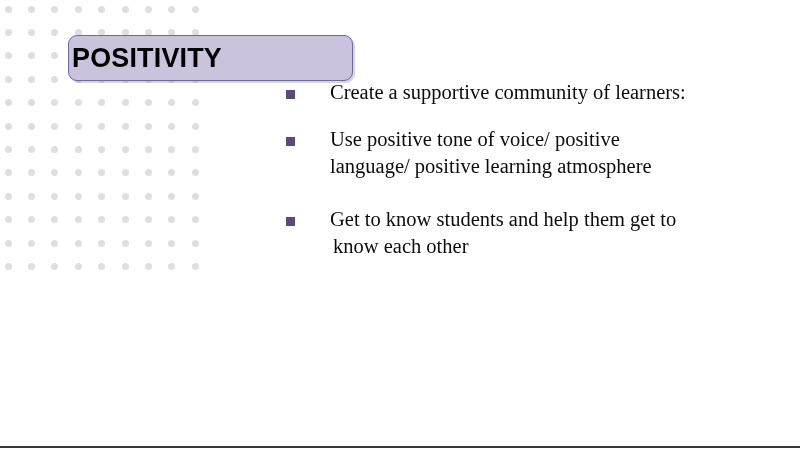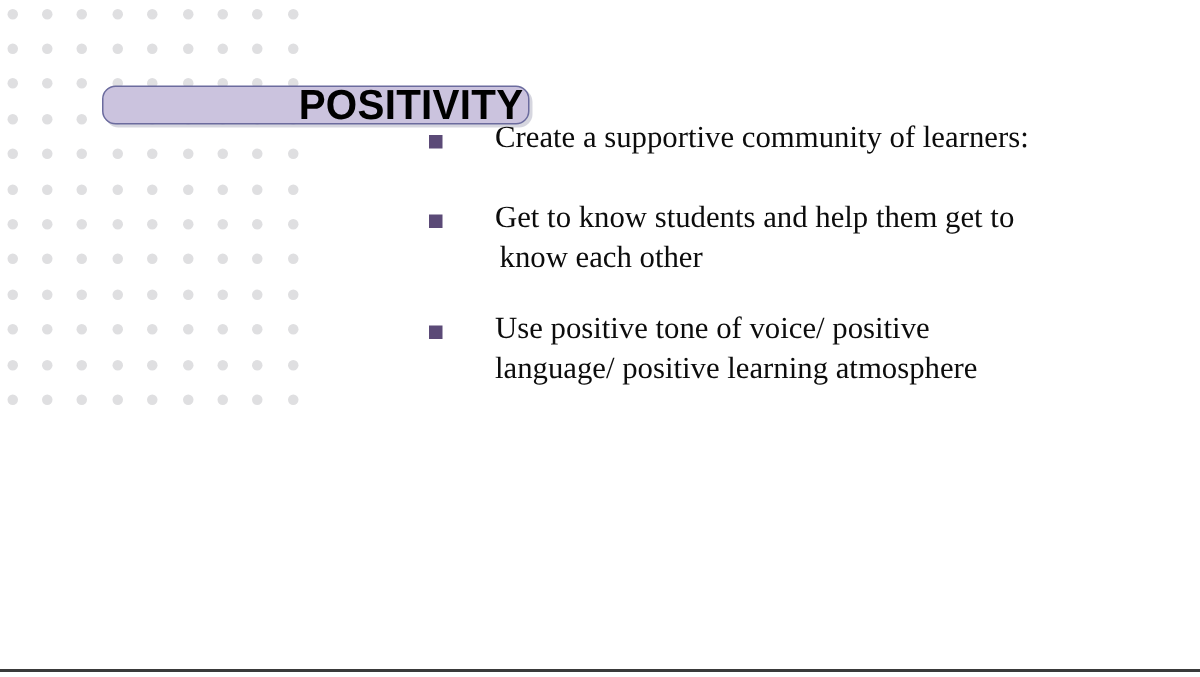--- a/index.html
+++ b/index.html
@@ -33,31 +33,31 @@
     width: 7px;
     height: 7px;
     border-radius: 50%;
     background: #dfdfe1;
   }
 
   
   .title-plaque {
     position: absolute;
     left: 68px;
-    top: 57px;
+    top: 35px;
     width: 285px;
-    height: 26px;
+    height: 46px;
     box-sizing: border-box;
     background: #CBC3DE;
     border: 1.5px solid #6B6B9E;
     border-radius: 9px;
     box-shadow: 2px 2px 0 rgba(120,120,150,0.30);
     display: flex;
     align-items: center;
-    justify-content: flex-end;
+    justify-content: flex-start;
   }
   .title-plaque .title-text {
     font-family: "Liberation Sans", sans-serif;
     font-weight: bold;
     font-size: 28px;
     line-height: 1;
     letter-spacing: 0.2px;
     color: #000000;
     white-space: nowrap;
     transform: scaleX(0.96);
@@ -233,29 +233,29 @@
     <span class="title-text">POSITIVITY</span>
   </div>
 
   <div class="body-list">
 
     <div class="bullet-row">
       <span class="bullet-marker"></span>
       <span class="bullet-text">Create a supportive community of learners:</span>
     </div>
 
+    <div class="bullet-row">
+      <span class="bullet-marker"></span>
+      <span class="bullet-text">Use positive tone of voice/ positive
+language/ positive learning atmosphere</span>
+    </div>
+
     <div class="bullet-row indented spaced-top">
       <span class="bullet-marker"></span>
       <span class="bullet-text">Get to know students and help them get to
 know each other</span>
     </div>
 
-    <div class="bullet-row">
-      <span class="bullet-marker"></span>
-      <span class="bullet-text">Use positive tone of voice/ positive
-language/ positive learning atmosphere</span>
-    </div>
-
   </div>
 
   <div class="footer-rule"></div>
 
 </div>
 
 </body></html>

